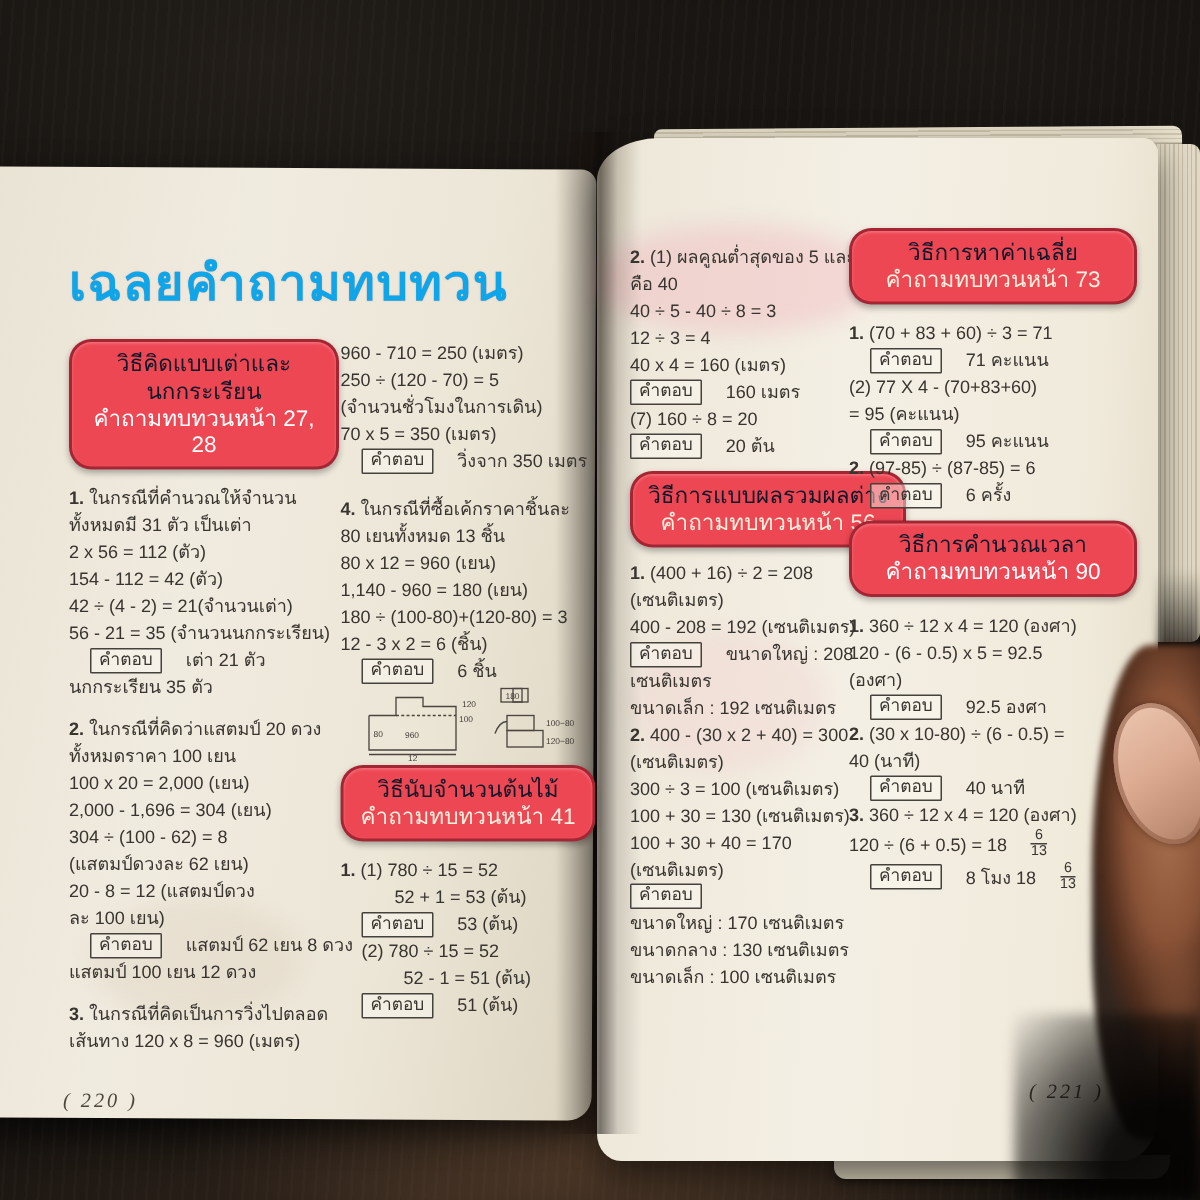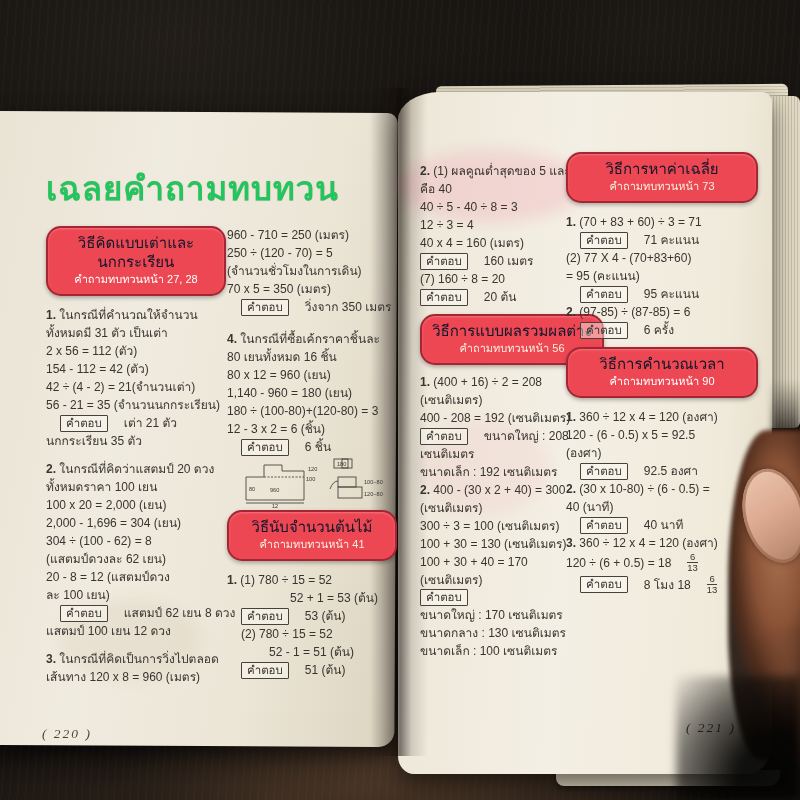--- a/index.html
+++ b/index.html
@@ -84,21 +84,21 @@
     filter:blur(4px);
   }
   .hand .finger-low{
     position:absolute;left:762px;top:640px;width:52px;height:130px;
     background:radial-gradient(ellipse at 50% 40%, rgba(150,96,66,0.55), transparent 75%);
     filter:blur(6px);
   }
   
   .main-title{
     position:absolute;left:46px;top:162px;width:340px;z-index:6;
-    font-size:33px;font-weight:bold;color:#22c55e;letter-spacing:1px;white-space:nowrap;
+    font-size:33px;font-weight:bold;color:#0ea5e9;letter-spacing:1px;white-space:nowrap;
     text-shadow:0 0 1px rgba(203,58,73,0.35);
   }
   .col{position:absolute;z-index:6;}
   .col-a{left:46px;top:224px;width:180px;}
   .col-b{left:227px;top:226px;width:170px;}
   .col-c{left:420px;top:162px;width:184px;}
   .col-d{left:566px;top:150px;width:192px;}
   .line{
     white-space:nowrap;font-size:12px;line-height:18px;color:#38342f;
   }
@@ -109,21 +109,21 @@
     background:rgba(253,251,245,0.45);border-radius:1px;flex:0 0 auto;
   }
   .redbox{
     background:#ee4754;
     border:2px solid rgba(92,6,16,0.5);
     border-radius:15px;padding:5px 4px 6px;margin:2px 0 2px;
     text-align:center;
     box-shadow:0 2px 4px rgba(0,0,0,0.3), inset 0 1px 2px rgba(255,255,255,0.25);
   }
   .redbox-title{font-weight:normal;font-size:15px;line-height:19px;color:#0f172a;}
-  .redbox-sub{font-size:11px;line-height:17px;color:#f7f0dd;}
+  .redbox-sub{font-size:15px;line-height:17px;color:#f7f0dd;}
   .redbox-sub.dark{color:#ffffff;text-align:center;}
   .frac{
     display:inline-flex;flex-direction:column;text-align:center;
     font-size:9.5px;line-height:1.1;vertical-align:middle;color:#38342f;
   }
   .frac .den{border-top:1px solid #45413b;}
   .pagenum{
     position:absolute;z-index:6;font-family:"Liberation Serif","DejaVu Serif",serif;
     font-style:italic;font-size:13.5px;color:#4c463b;letter-spacing:2px;margin-top:32px;
   }
@@ -193,37 +193,37 @@
       <div class="line">960 - 710 = 250 (เมตร)</div>
       <div class="line">250 ÷ (120 - 70) = 5</div>
       <div class="line">(จำนวนชั่วโมงในการเดิน)</div>
       <div class="line">70 x 5 = 350 (เมตร)</div>
       <div class="line ansline" style="margin-left: 14px;">
         <span class="ansbox">คำตอบ</span>
         <span>วิ่งจาก 350 เมตร</span>
       </div>
       <div style="height: 14px;"></div>
       <div class="line"><b>4.</b> ในกรณีที่ซื้อเค้กราคาชิ้นละ</div>
-      <div class="line">80 เยนทั้งหมด 16 ชิ้น</div>
+      <div class="line">80 เยนทั้งหมด 13 ชิ้น</div>
       <div class="line">80 x 12 = 960 (เยน)</div>
       <div class="line">1,140 - 960 = 180 (เยน)</div>
       <div class="line">180 ÷ (100-80)+(120-80) = 3</div>
       <div class="line">12 - 3 x 2 = 6 (ชิ้น)</div>
       <div class="line ansline" style="margin-left: 14px;">
         <span class="ansbox">คำตอบ</span>
         <span>6 ชิ้น</span>
       </div>
       <div style="height: 52px;"></div>
       <div class="redbox">
         <div class="redbox-title">วิธีนับจำนวนต้นไม้</div>
         <div class="redbox-sub">คำถามทบทวนหน้า 41</div>
       </div>
       <div style="height: 8px;"></div>
       <div class="line"><b>1.</b> (1) 780 ÷ 15 = 52</div>
-      <div class="line" style="margin-left: 63px;">52 + 1 = 53 (ต้น)</div>
+      <div class="line" style="margin-left: 36px;">52 + 1 = 53 (ต้น)</div>
       <div class="line ansline" style="margin-left: 14px;">
         <span class="ansbox">คำตอบ</span>
         <span>53 (ต้น)</span>
       </div>
       <div class="line" style="margin-left: 14px;">(2) 780 ÷ 15 = 52</div>
       <div class="line" style="margin-left: 42px;">52 - 1 = 51 (ต้น)</div>
       <div class="line ansline" style="margin-left: 14px;">
         <span class="ansbox">คำตอบ</span>
         <span>51 (ต้น)</span>
       </div>

